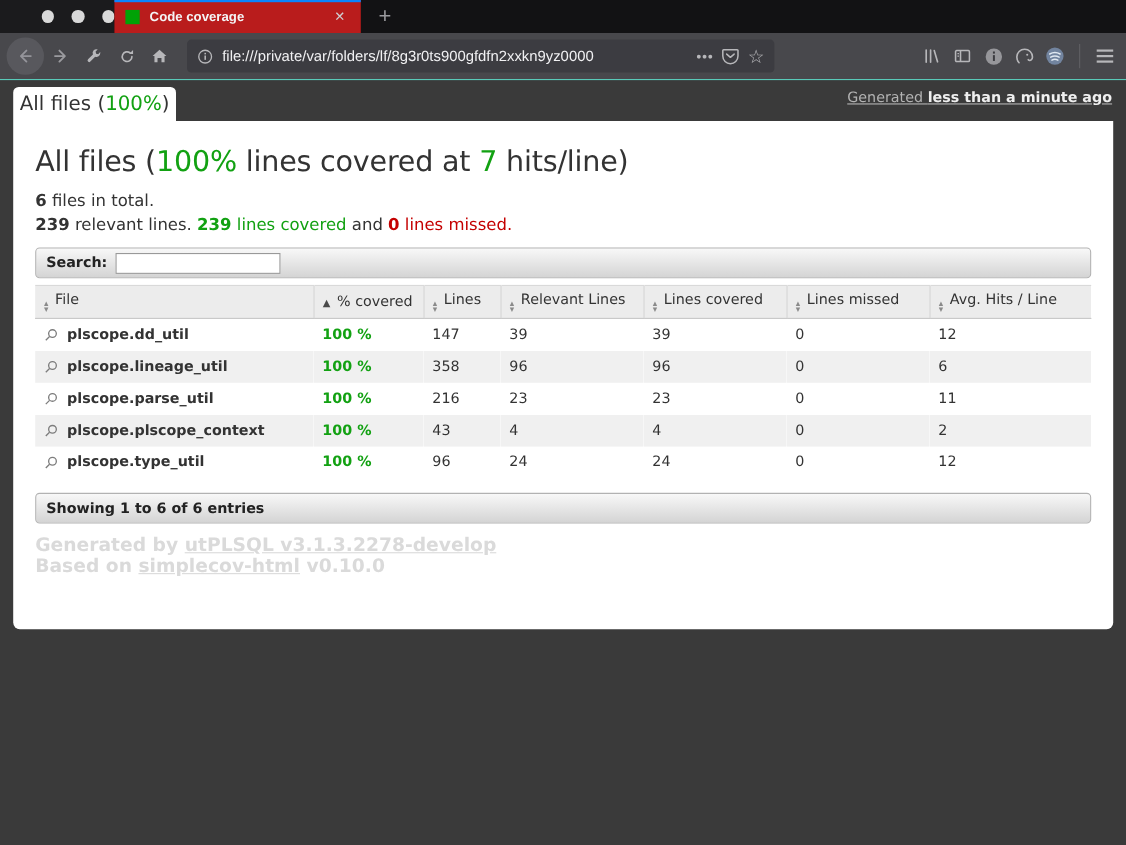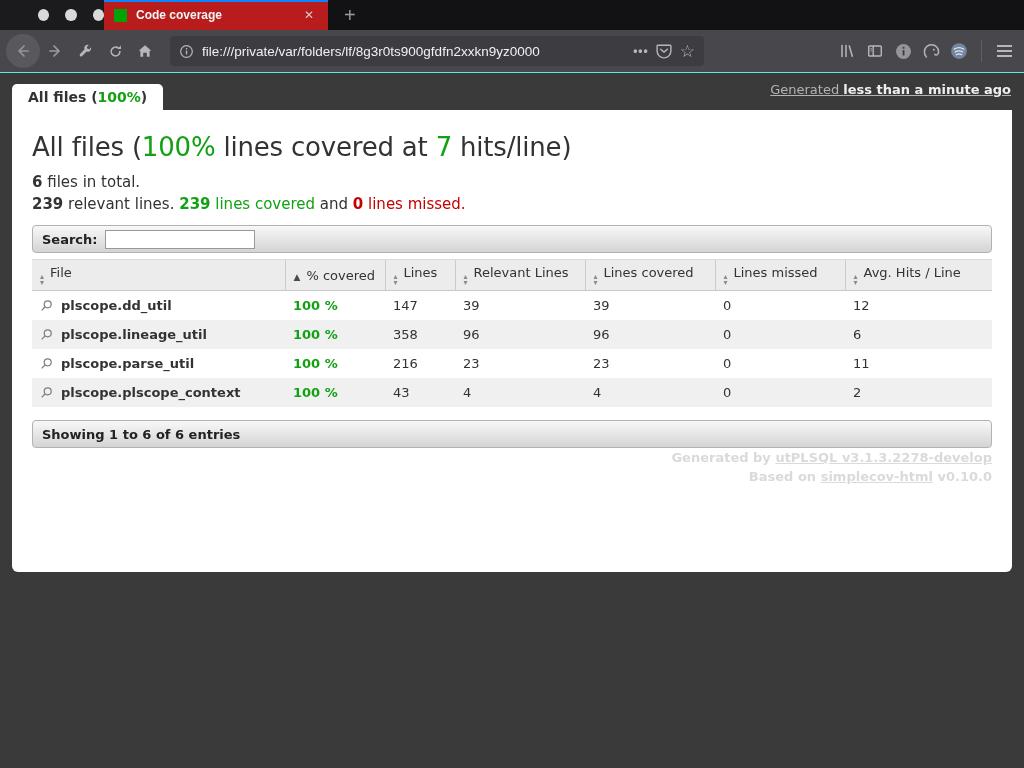--- a/index.html
+++ b/index.html
@@ -36,21 +36,21 @@
   .spacer{flex:1;}
   .tool-icon{width:28px;height:28px;display:flex;align-items:center;justify-content:center;flex:0 0 auto;}
   .divider{width:1px;height:22px;background:#606064;margin:0 8px;flex:0 0 auto;}
   .menu-bars{display:flex;flex-direction:column;gap:3px;}
   .menu-bars span{display:block;width:15px;height:2px;background:#b7b7ba;}
 
   
   .page{flex:1;background:#3a3a3a;font-family:"DejaVu Sans",sans-serif;}
   .page-strip{height:37px;position:relative;}
   .alltab{position:absolute;left:12px;bottom:0;background:#fff;border-radius:5px 5px 0 0;
-    padding:5px 16px 5px;font-size:14px;font-weight:bold;color:#333;}
+    padding:5px 6px 5px;font-size:18px;font-weight:normal;color:#333;}
   .gen{position:absolute;right:13px;top:9px;font-size:13px;color:#b3b3b3;text-decoration:underline;}
   .gen b{color:#efefef;}
   .green{color:#12a112;}
   .red{color:#c40000;}
 
   .card{margin:0 12px;background:#fff;border-radius:0 0 6px 6px;min-height:462px;
     box-sizing:border-box;padding:1px 20px 18px;}
   .card h1{font-size:26px;font-weight:400;color:#333;margin:21px 0 10px;letter-spacing:-0.2px;}
   .stats{font-size:15px;color:#333;line-height:21.5px;}
   .stats b{font-weight:bold;}
@@ -68,21 +68,21 @@
   th + th{border-left:1px solid #cbcbcb;}
   .sort{display:inline-flex;flex-direction:column;margin-right:6px;vertical-align:-2px;
     color:#8a8a8a;font-size:8px;line-height:5.5px;}
   .sort-active{color:#4a4a4a;font-size:9px;margin-right:6px;}
   td{padding:7px 8px;font-size:13px;color:#333;white-space:nowrap;overflow:hidden;}
   tbody tr:nth-child(even) td{background:#f0f0f0;}
   .file-cell{display:flex;align-items:center;gap:8px;font-weight:bold;}
   .pct{color:#12a112;font-weight:bold;}
 
   .showing{margin-top:13px;}
-  .report-footer{text-align:right;font-size:13px;font-weight:bold;
+  .report-footer{margin-top:11px;font-size:17px;font-weight:bold;
     color:#dadada;line-height:19px;}
   .report-footer a{color:#dadada;text-decoration:underline;}
 </style>
 </head>
 <body>
 
 <div class="browser">
 
   <div class="tabstrip">
     <div class="traffic">
@@ -312,20 +312,37 @@
                   <span>plscope.plscope_context</span>
                 </span>
               </td>
             <td class="pct">100 %</td>
             <td>43</td>
             <td>4</td>
             <td>4</td>
             <td>0</td>
             <td>2</td>
           </tr>
+          <tr>
+            <td>
+                <span class="file-cell">
+                  <svg width="13" height="13" viewBox="0 0 16 16">
+                    <circle cx="9.5" cy="6.5" r="4.3" fill="none" stroke="#7d7d7d" stroke-width="1.5"></circle>
+                    <line x1="6.2" y1="9.8" x2="2" y2="14" stroke="#7d7d7d" stroke-width="1.5"></line>
+                  </svg>
+                  <span>plscope.type_util</span>
+                </span>
+              </td>
+            <td class="pct">100 %</td>
+            <td>96</td>
+            <td>24</td>
+            <td>24</td>
+            <td>0</td>
+            <td>12</td>
+          </tr>
         </tbody>
       </table>
 
       <div class="bar showing">
         <span>Showing 1 to 6 of 6 entries</span>
       </div>
 
       <div class="report-footer">
         <div><span>Generated by </span><a href="#">utPLSQL v3.1.3.2278-develop</a></div>
         <div><span>Based on </span><a href="#">simplecov-html</a><span> v0.10.0</span></div>

